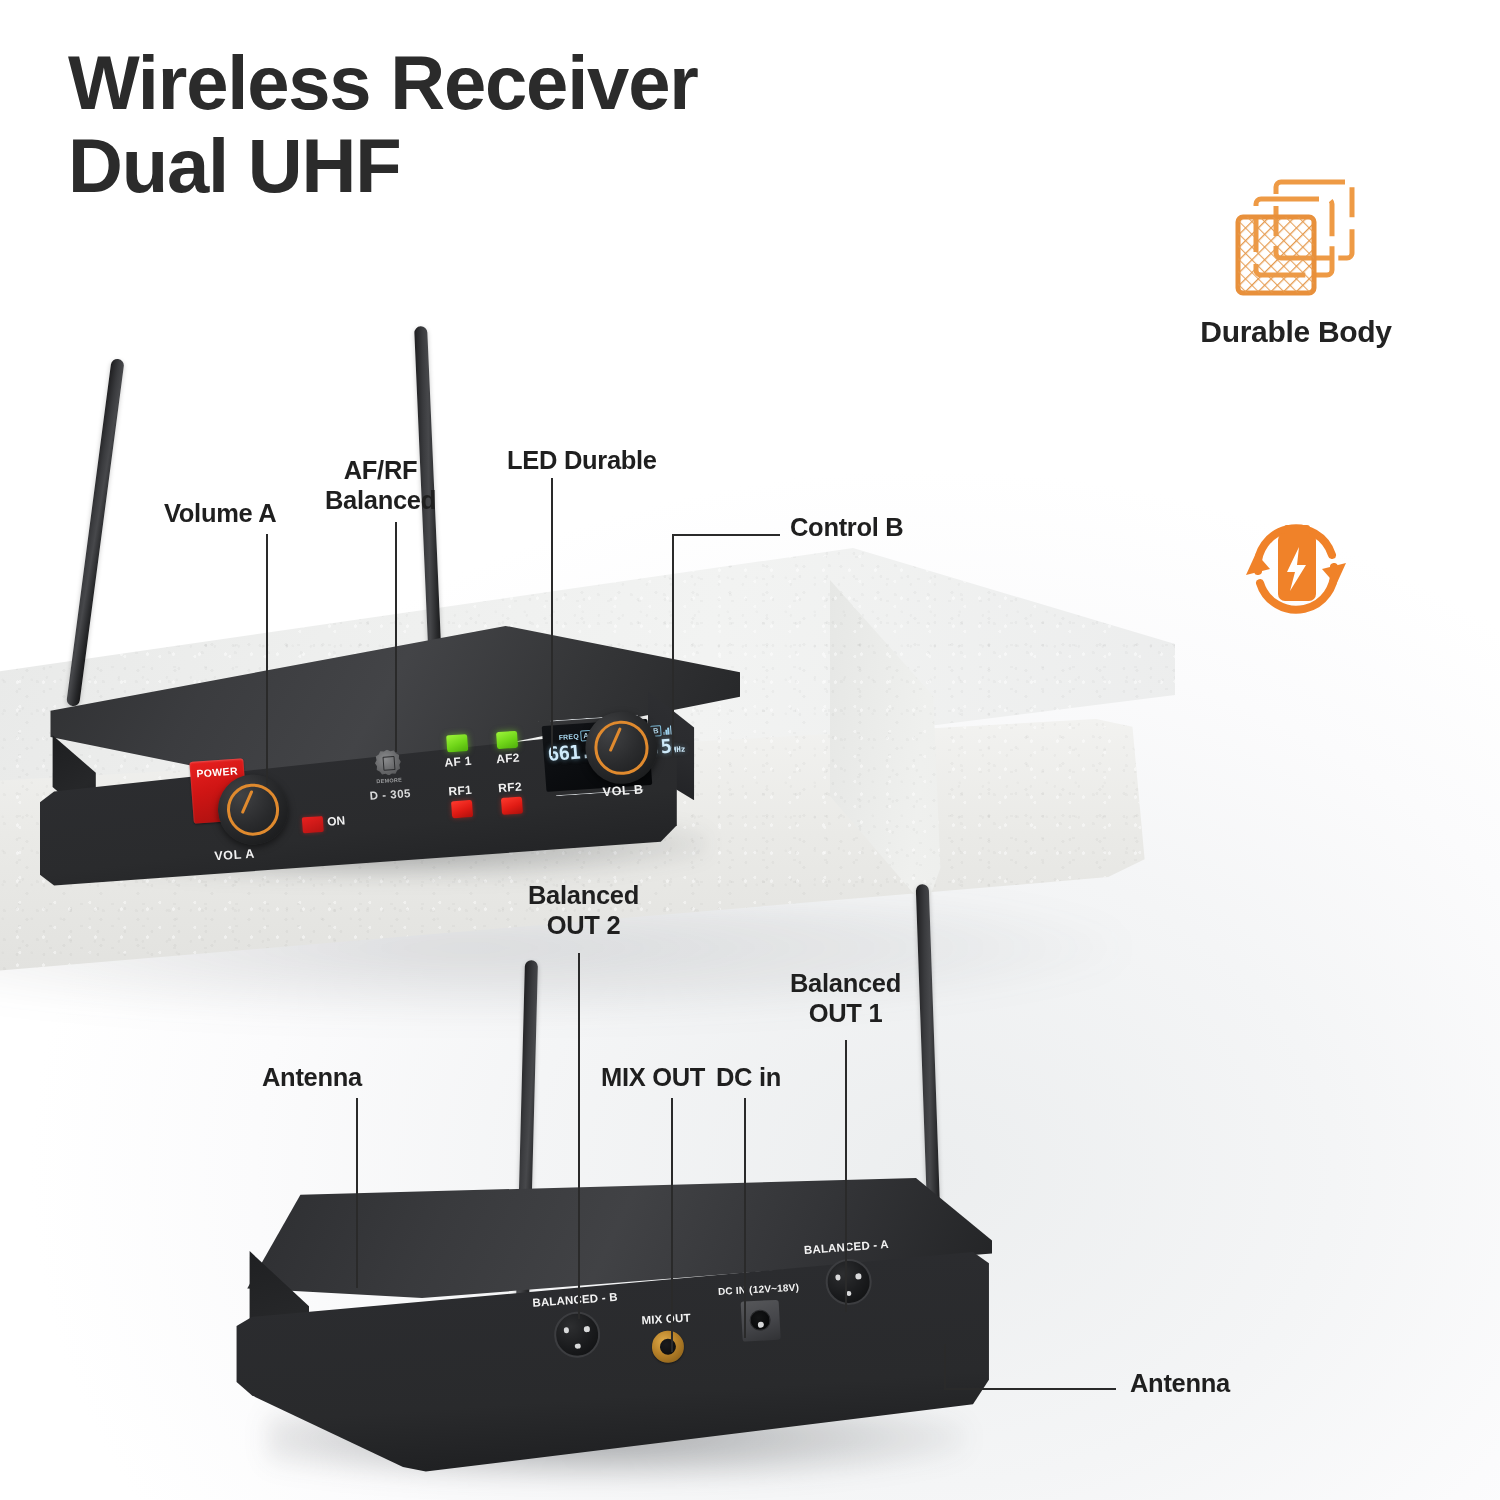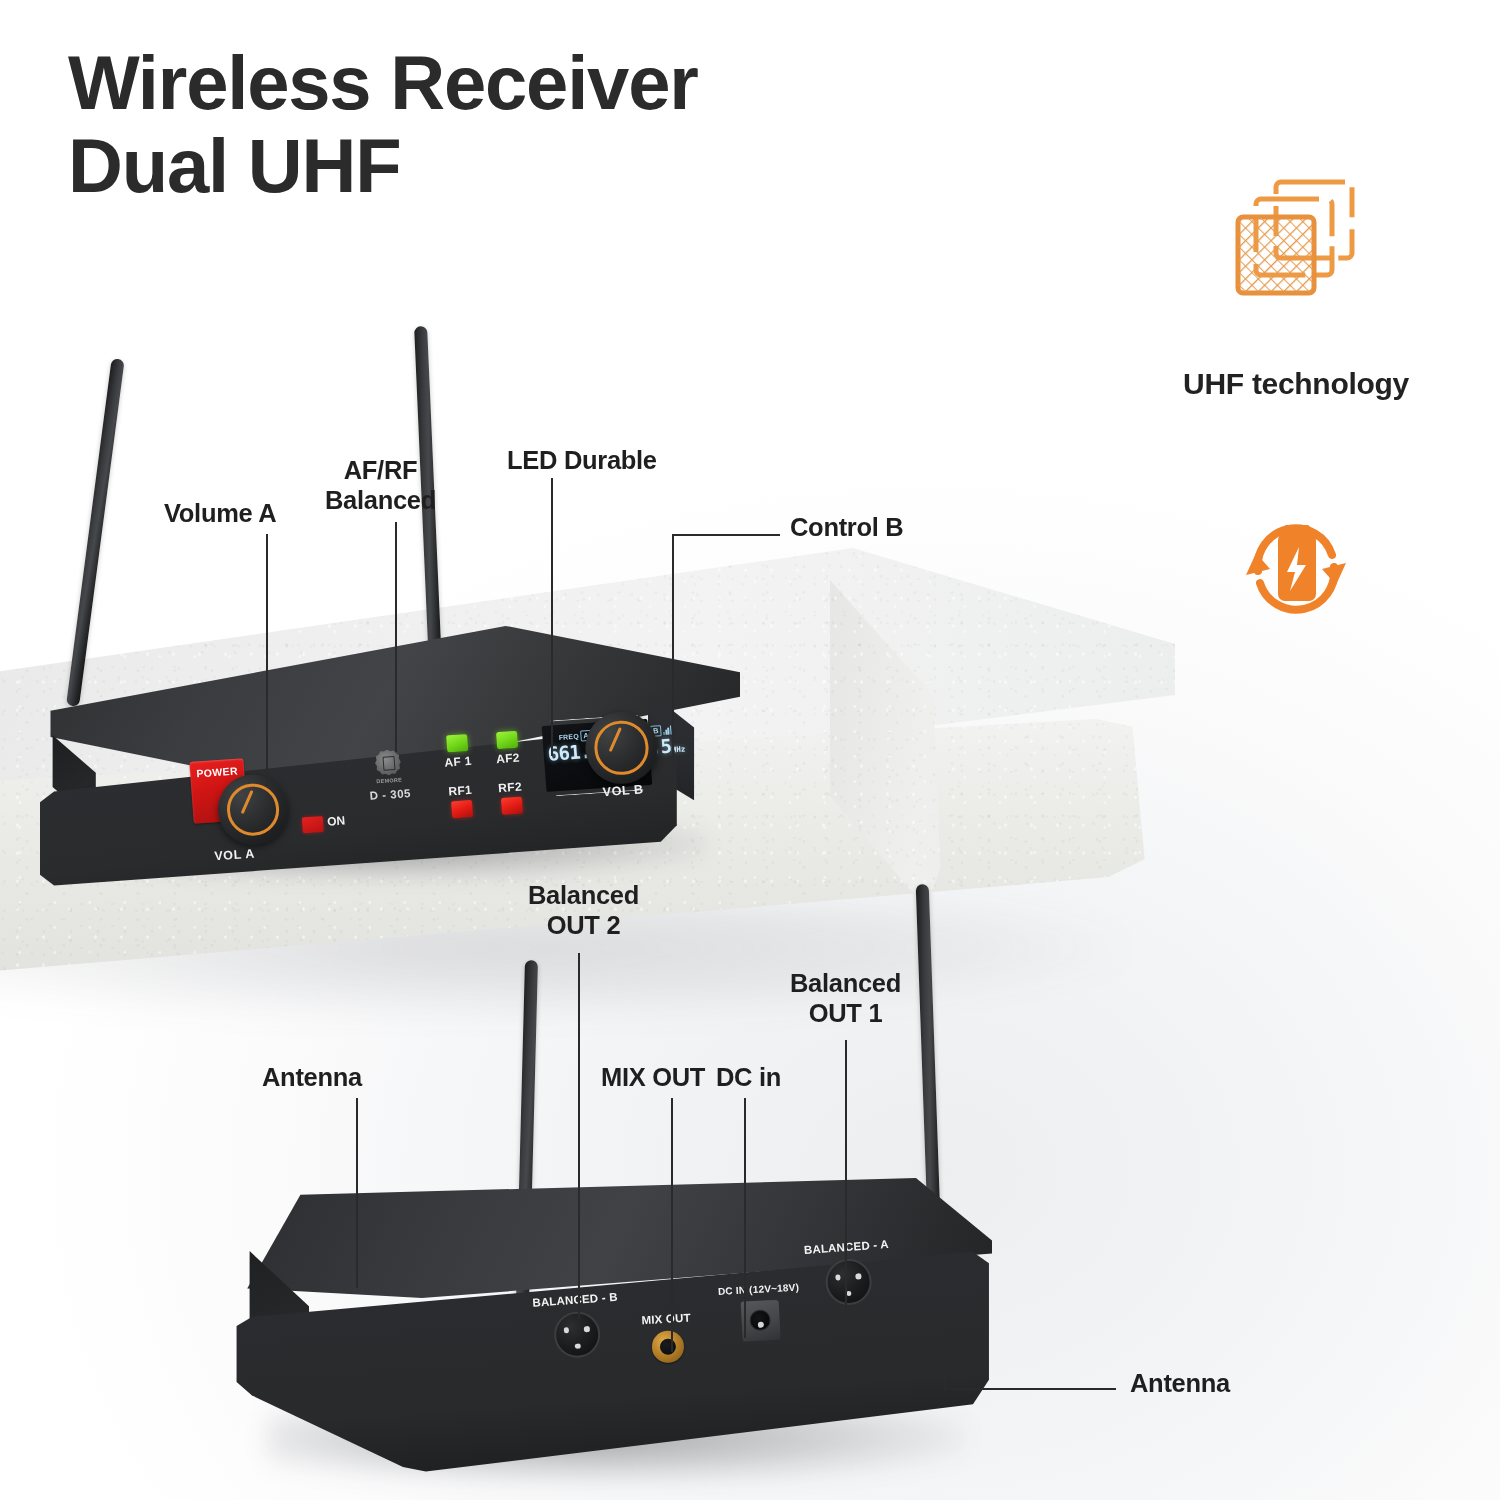--- a/index.html
+++ b/index.html
@@ -410,26 +410,26 @@
           <pattern id="hatch2" width="9" height="9" patternUnits="userSpaceOnUse" patternTransform="rotate(-45)">
             <line x1="0" y1="0" x2="0" y2="9" stroke="#E59A4E" stroke-width="2.2" stroke-linecap="round"></line>
           </pattern>
         </defs>
         <rect x="44" y="5" width="76" height="76" rx="5" fill="none" stroke="#EE9A45" stroke-width="5" stroke-dasharray="64 10 30 12 40 8"></rect>
         <rect x="24" y="22" width="76" height="76" rx="5" fill="none" stroke="#EE9A45" stroke-width="5" stroke-dasharray="58 12 36 10 44 9"></rect>
         <rect x="6" y="40" width="76" height="76" rx="5" fill="url(#hatch)" stroke="#E8903B" stroke-width="5"></rect>
         <rect x="6" y="40" width="76" height="76" rx="5" fill="url(#hatch2)" stroke="none" opacity="0.9"></rect>
       </svg>
     </div>
+    <div class="flabel">Durable Body</div>
   </div>
 
   <div class="sp-1"></div>
 
   <div class="feature" id="feature-uhf-tech">
-    <div class="flabel">UHF technology</div>
   </div>
 
   <div class="sp-2"></div>
 
 
   <div class="sp-3"></div>
 
   <div class="feature" id="feature-recharge">
     <div class="ficon">
       <svg width="128" height="120" viewBox="0 0 128 120">

